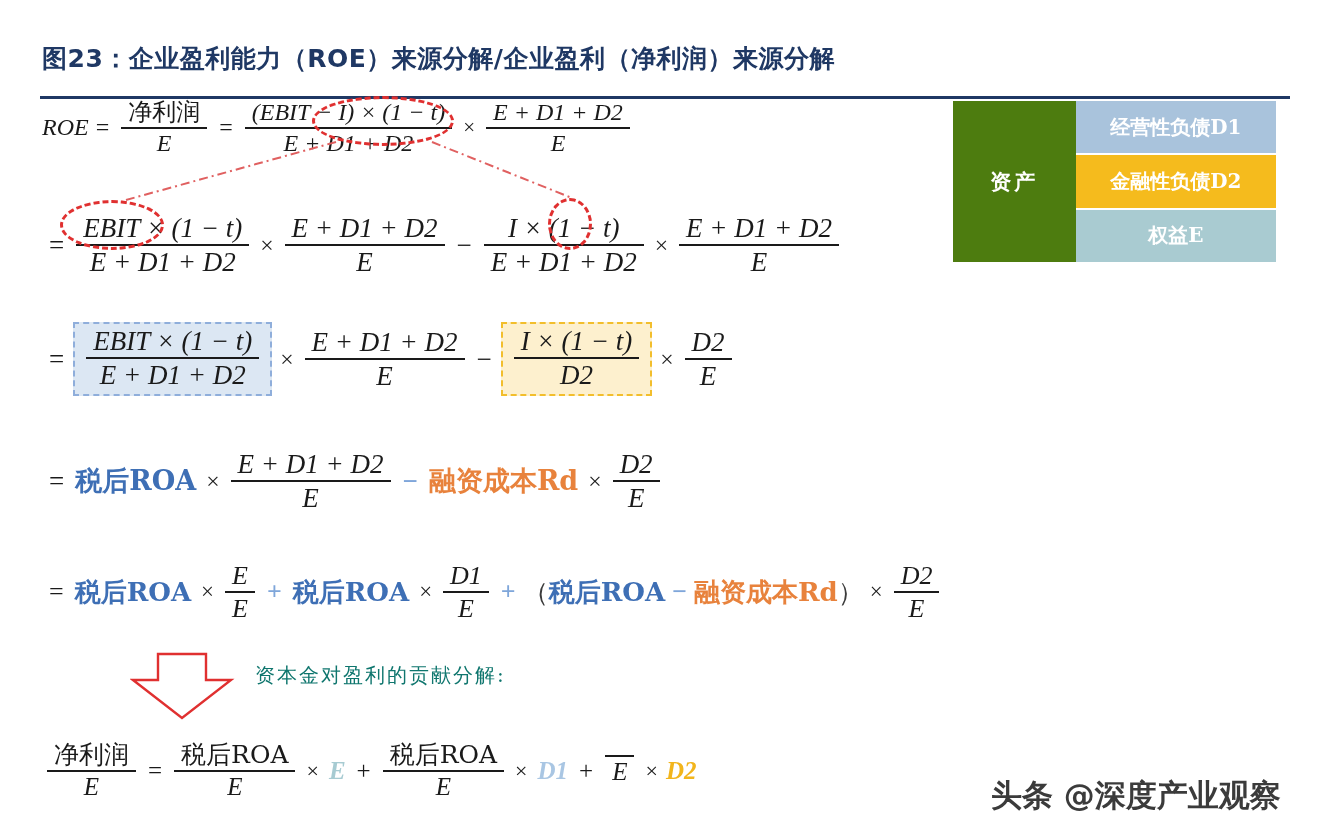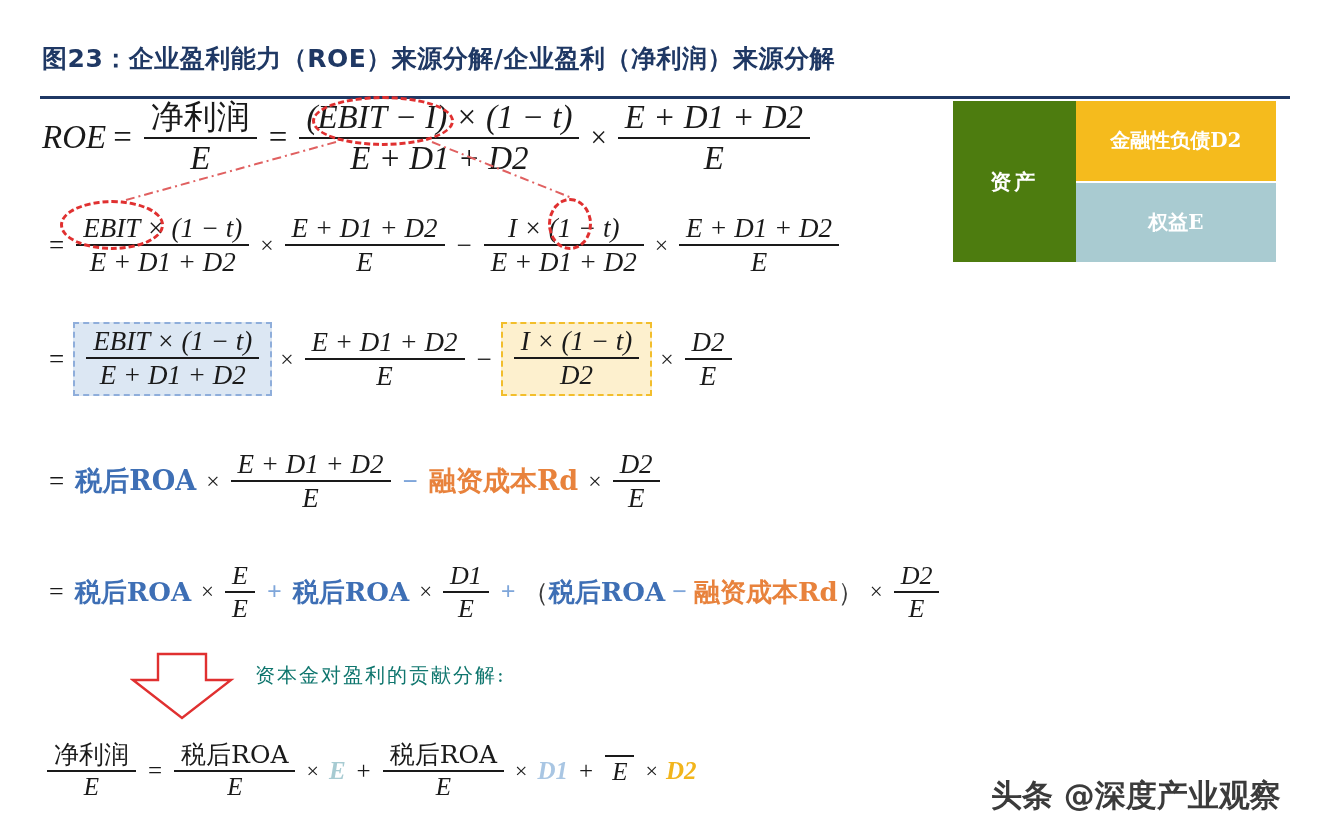--- a/index.html
+++ b/index.html
@@ -111,26 +111,27 @@
 <body>
 
 <div id="header">
   <div id="title">图23：企业盈利能力（ROE）来源分解/企业盈利（净利润）来源分解</div>
   <div id="title-rule"></div>
 </div>
 
 <div id="bs">
   <div class="asset">资产</div>
   <div class="liab">
+    <div class="cell c-d1">经营性负债D1</div>
     <div class="cell c-d2">金融性负债D2</div>
     <div class="cell c-e">权益E</div>
   </div>
 </div>
 
-<div class="row math" style="left:42px; top:98px; font-size:33px;">
+<div class="row math" style="left:42px; top:98px; font-size:24px;">
   <span>ROE</span>
   <span class="op">=</span>
   <span class="frac">
     <span class="num cjk">净利润</span>
     <span class="bar"></span>
     <span class="den">E</span>
   </span>
   <span class="op">=</span>
   <span class="frac">
     <span class="num">(EBIT − I) × (1 − t)</span>

